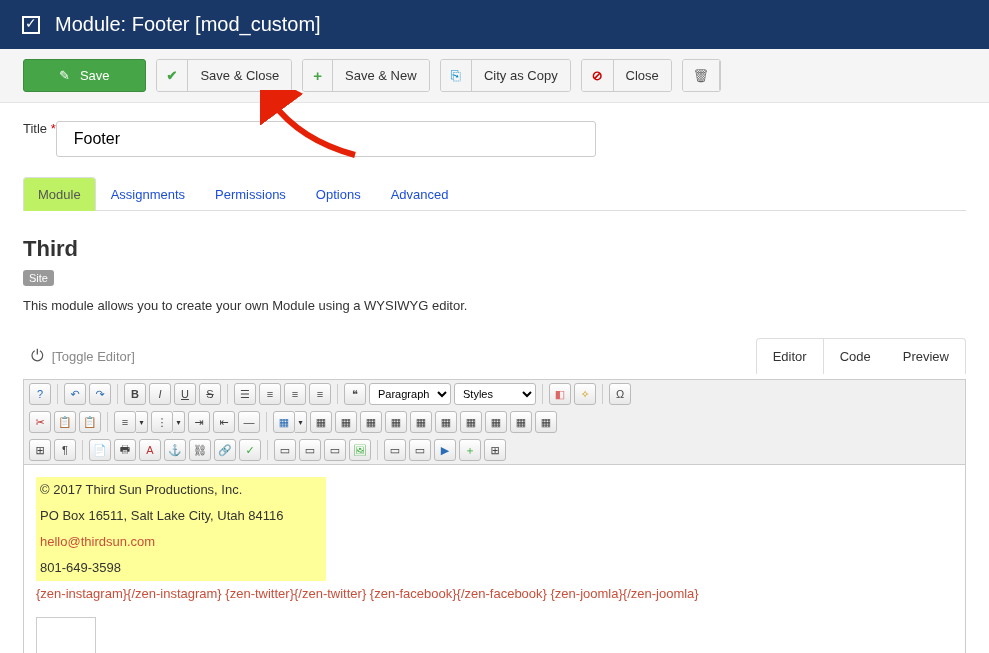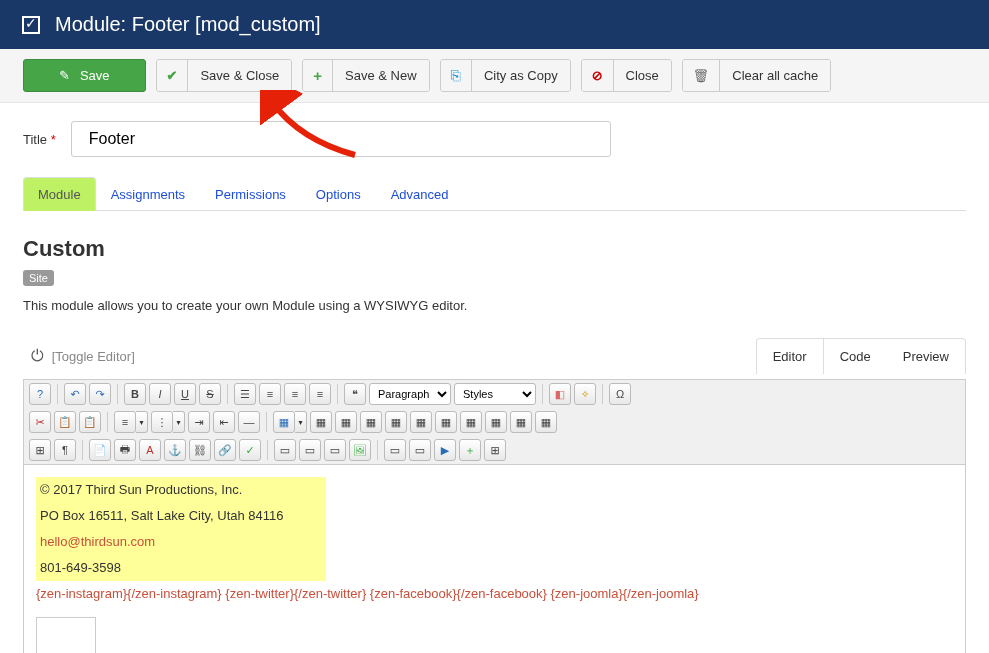--- a/index.html
+++ b/index.html
@@ -13,21 +13,21 @@
 .btn-group { display: inline-flex; border: 1px solid #ccc; border-radius: 3px; background: #f5f5f5; overflow: hidden; }
 .btn-group .btn { border: none; border-radius: 0; }
 .btn-group .icon-part { padding: 7px 10px; border-right: 1px solid #ccc; }
 .btn-success { background: #46a546; color: #fff; border-color: #3d8b3d; padding: 7px 35px; }
 .icon-check { color: #46a546; font-weight: bold; }
 .icon-plus { color: #46a546; font-weight: bold; font-size: 15px; }
 .icon-copy { color: #08c; }
 .icon-cancel { color: #c00; font-weight: bold; }
 .icon-trash { color: #666; }
 .content { padding: 18px 23px; }
-.title-row { display: flex; align-items: center; gap: 15px; margin-bottom: 20px; }
+.title-row { display: flex; margin-bottom: 20px; }
 .title-label { font-size: 13px; }
 .title-label .req { color: #c00; }
 .title-input { flex: 0 0 540px; padding: 8px 17px; border: 1px solid #ccc; border-radius: 3px; font-size: 16px; }
 .tabs { border-bottom: 1px solid #ddd; display: flex; margin-bottom: 25px; }
 .tab { padding: 9px 14px; color: #1d4ed8; cursor: pointer; border: 1px solid transparent; border-bottom: none; margin-bottom: -1px; border-radius: 4px 4px 0 0; }
 .tab.active { color: #555; border-color: #ddd; background: #bef264; }
 .module-header { font-size: 22px; font-weight: bold; margin-bottom: 8px; }
 .badge { display: inline-block; background: #999; color: #fff; font-size: 11px; padding: 2px 6px; border-radius: 3px; margin-bottom: 12px; }
 .desc { font-size: 13px; margin-bottom: 25px; }
 .editor-controls { display: flex; align-items: center; justify-content: space-between; margin-bottom: 5px; }
@@ -85,21 +85,20 @@
   <div class="btn-group">
     <span class="btn icon-part">
         <span class="icon-cancel">⊘</span>
       </span>
     <span class="btn">Close</span>
   </div>
   <div class="btn-group">
     <span class="btn icon-part">
         <span class="icon-trash">🗑</span>
       </span>
-    <span class="btn">Clear all cache</span>
   </div>
 </div>
 
 <svg class="arrow-annotation" style="left:260px; top:90px;" width="110" height="80">
   <defs>
       <marker id="ah" markerWidth="10" markerHeight="10" refX="2" refY="5" orient="auto">
         <polygon points="0,0 10,5 0,10" fill="#e52207"></polygon>
       </marker>
     </defs>
   <path d="M 95 65 Q 40 50 12 12" stroke="#e52207" stroke-width="6" fill="none" marker-end="url(#ah)"></path>
@@ -114,21 +113,21 @@
   </div>
 
   <div class="tabs">
     <div class="tab active">Module</div>
     <div class="tab">Assignments</div>
     <div class="tab">Permissions</div>
     <div class="tab">Options</div>
     <div class="tab">Advanced</div>
   </div>
 
-  <div class="module-header">Custom</div>
+  <div class="module-header">Third</div>
   <div class="badge">Site</div>
   <div class="desc">This module allows you to create your own Module using a WYSIWYG editor.</div>
 
   <div class="editor-controls">
     <div class="toggle-editor">
       <span class="power">⏻</span>
       <span>[Toggle Editor]</span>
     </div>
     <div class="editor-tabs">
       <div class="editor-tab active">Editor</div>

